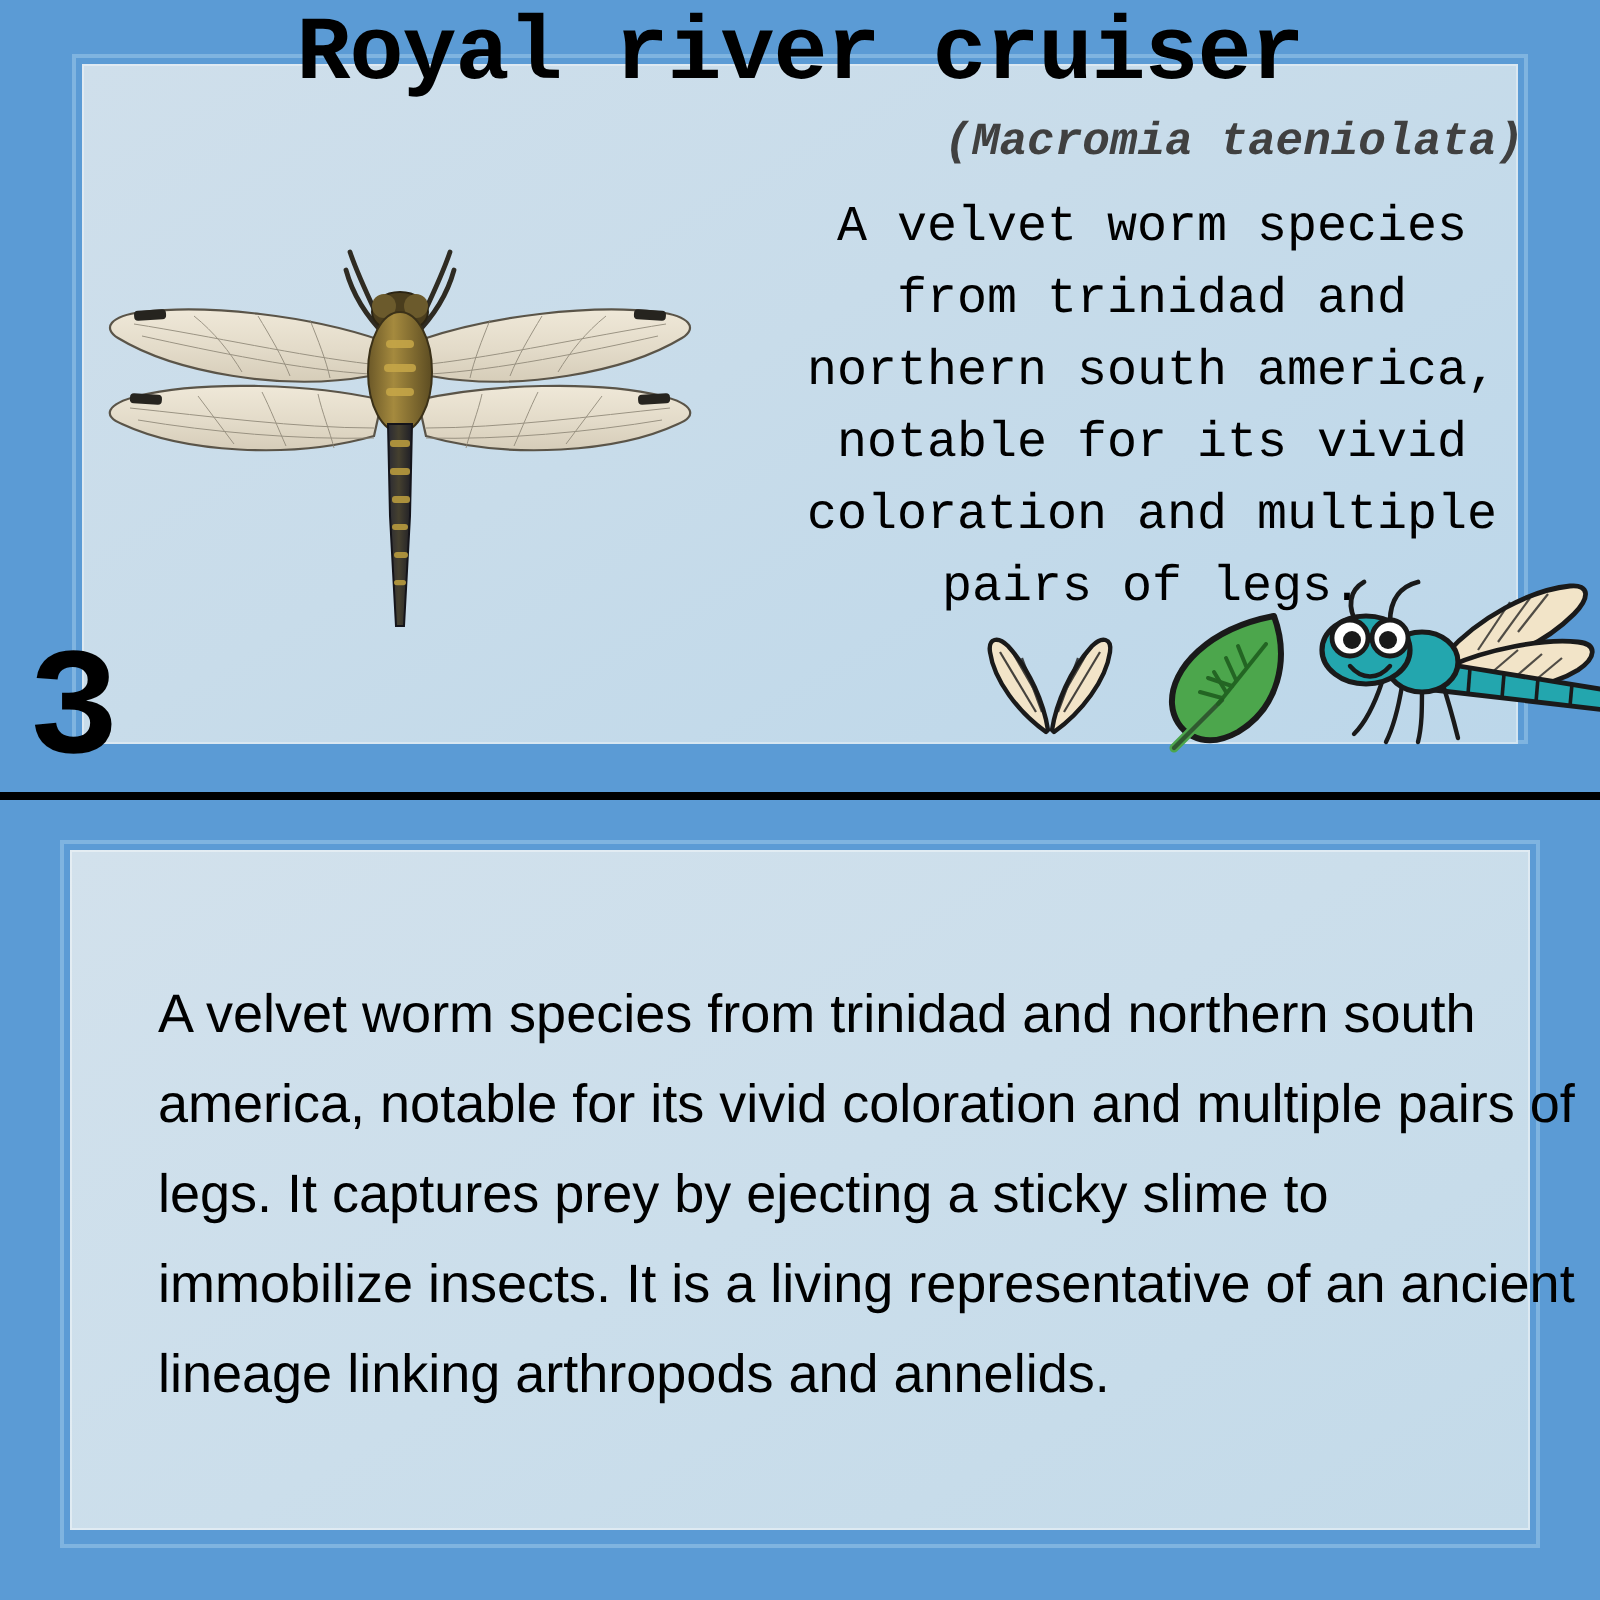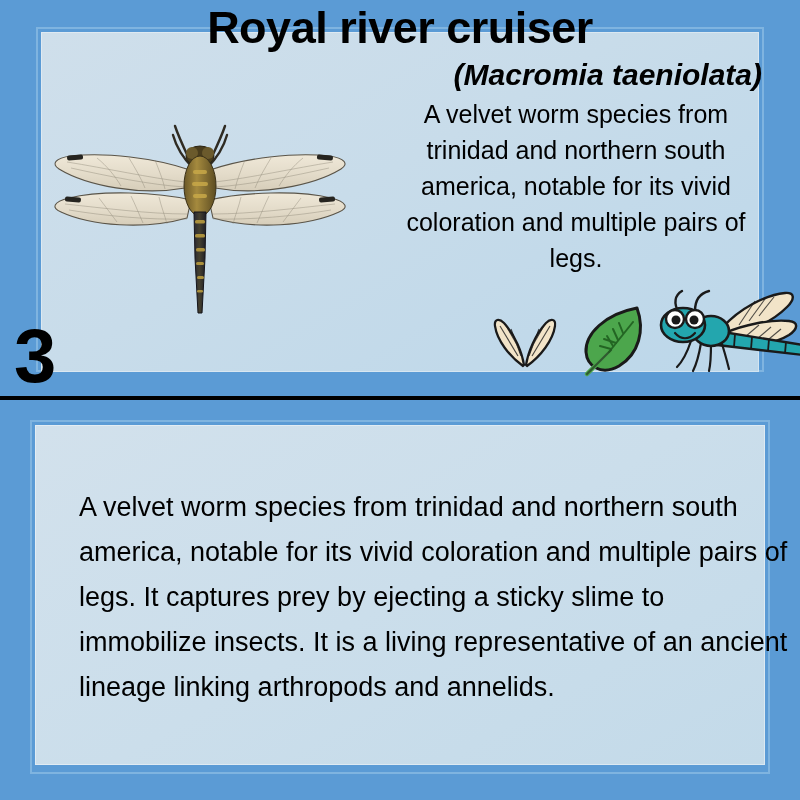--- a/index.html
+++ b/index.html
@@ -21,20 +21,21 @@
 
   
   .card-top {
     position: absolute;
     left: 0;
     top: 0;
     width: 800px;
     height: 396px;
     background: #5b9bd5;
     overflow: hidden;
+    font-family: Liberation Mono, monospace;
   }
   .card-top .inner-frame {
     position: absolute;
     left: 36px;
     top: 27px;
     right: 36px;
     bottom: 24px;
     border: 2px solid #7fb4e0;
     box-sizing: border-box;
   }
@@ -59,24 +60,24 @@
     font-weight: bold;
     color: #000000;
     letter-spacing: -0.5px;
     line-height: 52px;
     white-space: nowrap;
   }
   .sciname {
     position: absolute;
     right: 38px;
     top: 58px;
-    font-size: 30px;
+    font-size: 23px;
     font-style: italic;
     font-weight: bold;
-    color: #000000;
+    color: #404040;
     white-space: nowrap;
   }
 
   
   .blurb {
     position: absolute;
     left: 392px;
     top: 96px;
     width: 368px;
     text-align: center;

